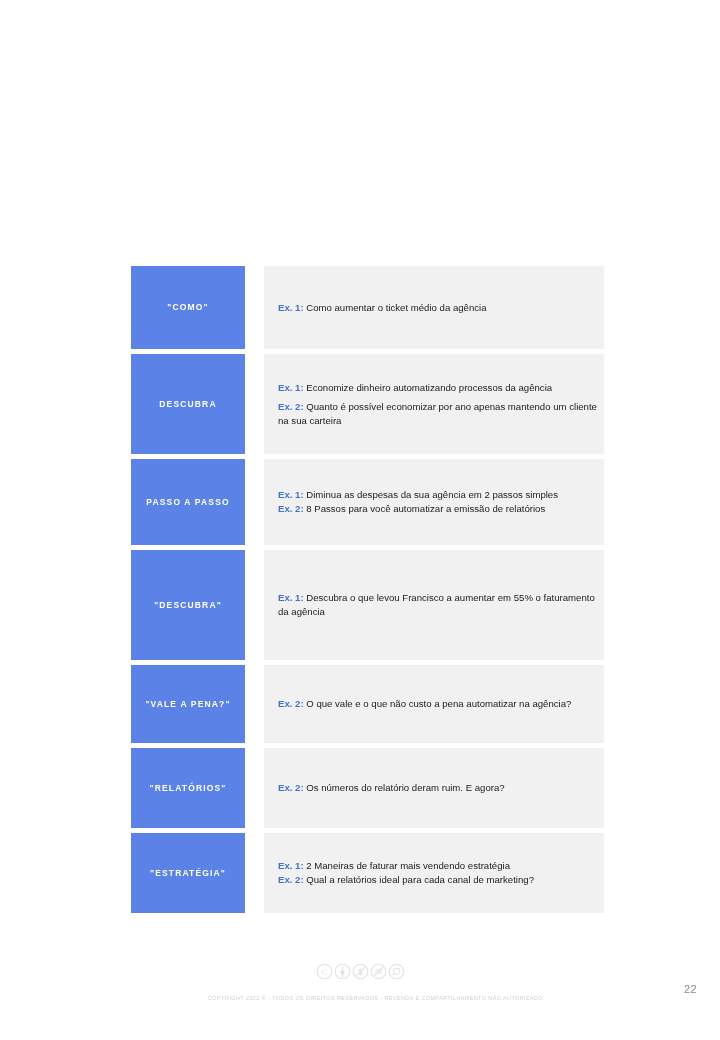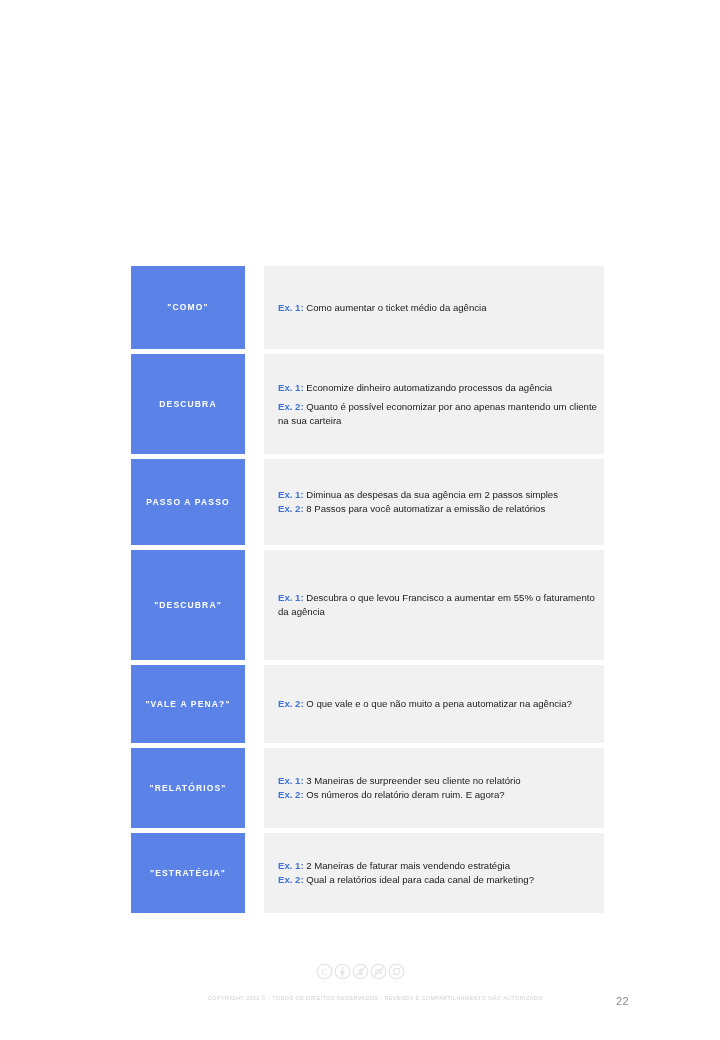--- a/index.html
+++ b/index.html
@@ -116,26 +116,25 @@
     top: 995px;
     font-size: 5.4px;
     letter-spacing: 0.45px;
     color: #cfcfcf;
     white-space: nowrap;
     font-family: "Liberation Sans", sans-serif;
   }
 
   #page-number {
     position: absolute;
-    left: 616px;
+    left: 684px;
     top: 983px;
     font-size: 11px;
     color: #8a8a8a;
     letter-spacing: 0.5px;
-    margin-top: 12px;
   }
 </style>
 </head>
 <body>
 
 <div id="page">
 
   <div id="rows">
 
     <div class="row h-1">
@@ -187,33 +186,30 @@
         </p>
       </div>
     </div>
 
     <div class="row h-5">
       <div class="row-label">
         <span>"VALE A PENA?"</span>
       </div>
       <div class="row-body">
         <p class="ex-line tight">
-          <span class="ex-tag">Ex. 2:</span><span> O que vale e o que não muito a pena automatizar na agência?</span>
+          <span class="ex-tag">Ex. 2:</span><span> O que vale e o que não custo a pena automatizar na agência?</span>
         </p>
       </div>
     </div>
 
     <div class="row h-6">
       <div class="row-label">
         <span>"RELATÓRIOS"</span>
       </div>
       <div class="row-body">
-        <p class="ex-line tight">
-          <span class="ex-tag">Ex. 1:</span><span> 3 Maneiras de surpreender seu cliente no relatório</span>
-        </p>
         <p class="ex-line tight">
           <span class="ex-tag">Ex. 2:</span><span> Os números do relatório deram ruim. E agora?</span>
         </p>
       </div>
     </div>
 
     <div class="row h-7">
       <div class="row-label">
         <span>"ESTRATÉGIA"</span>
       </div>

